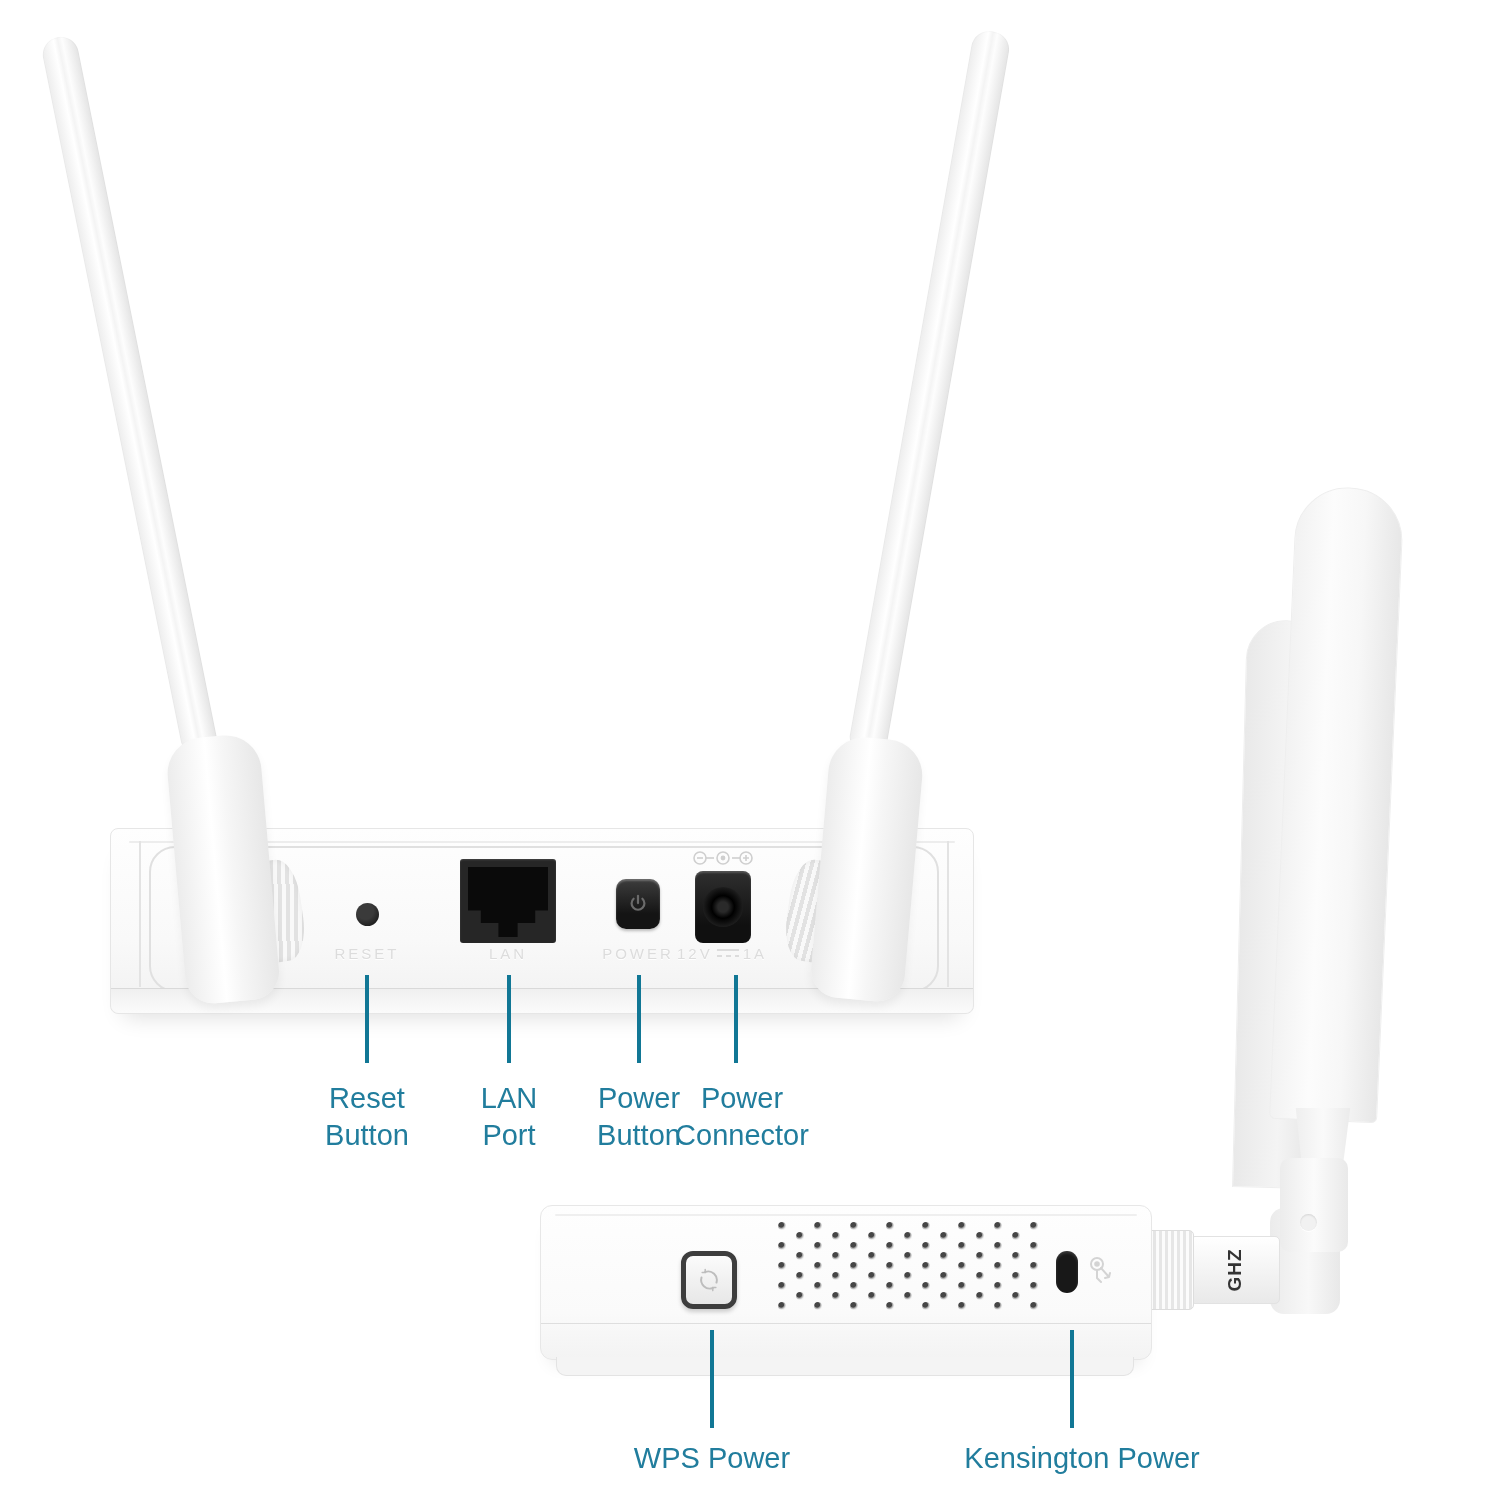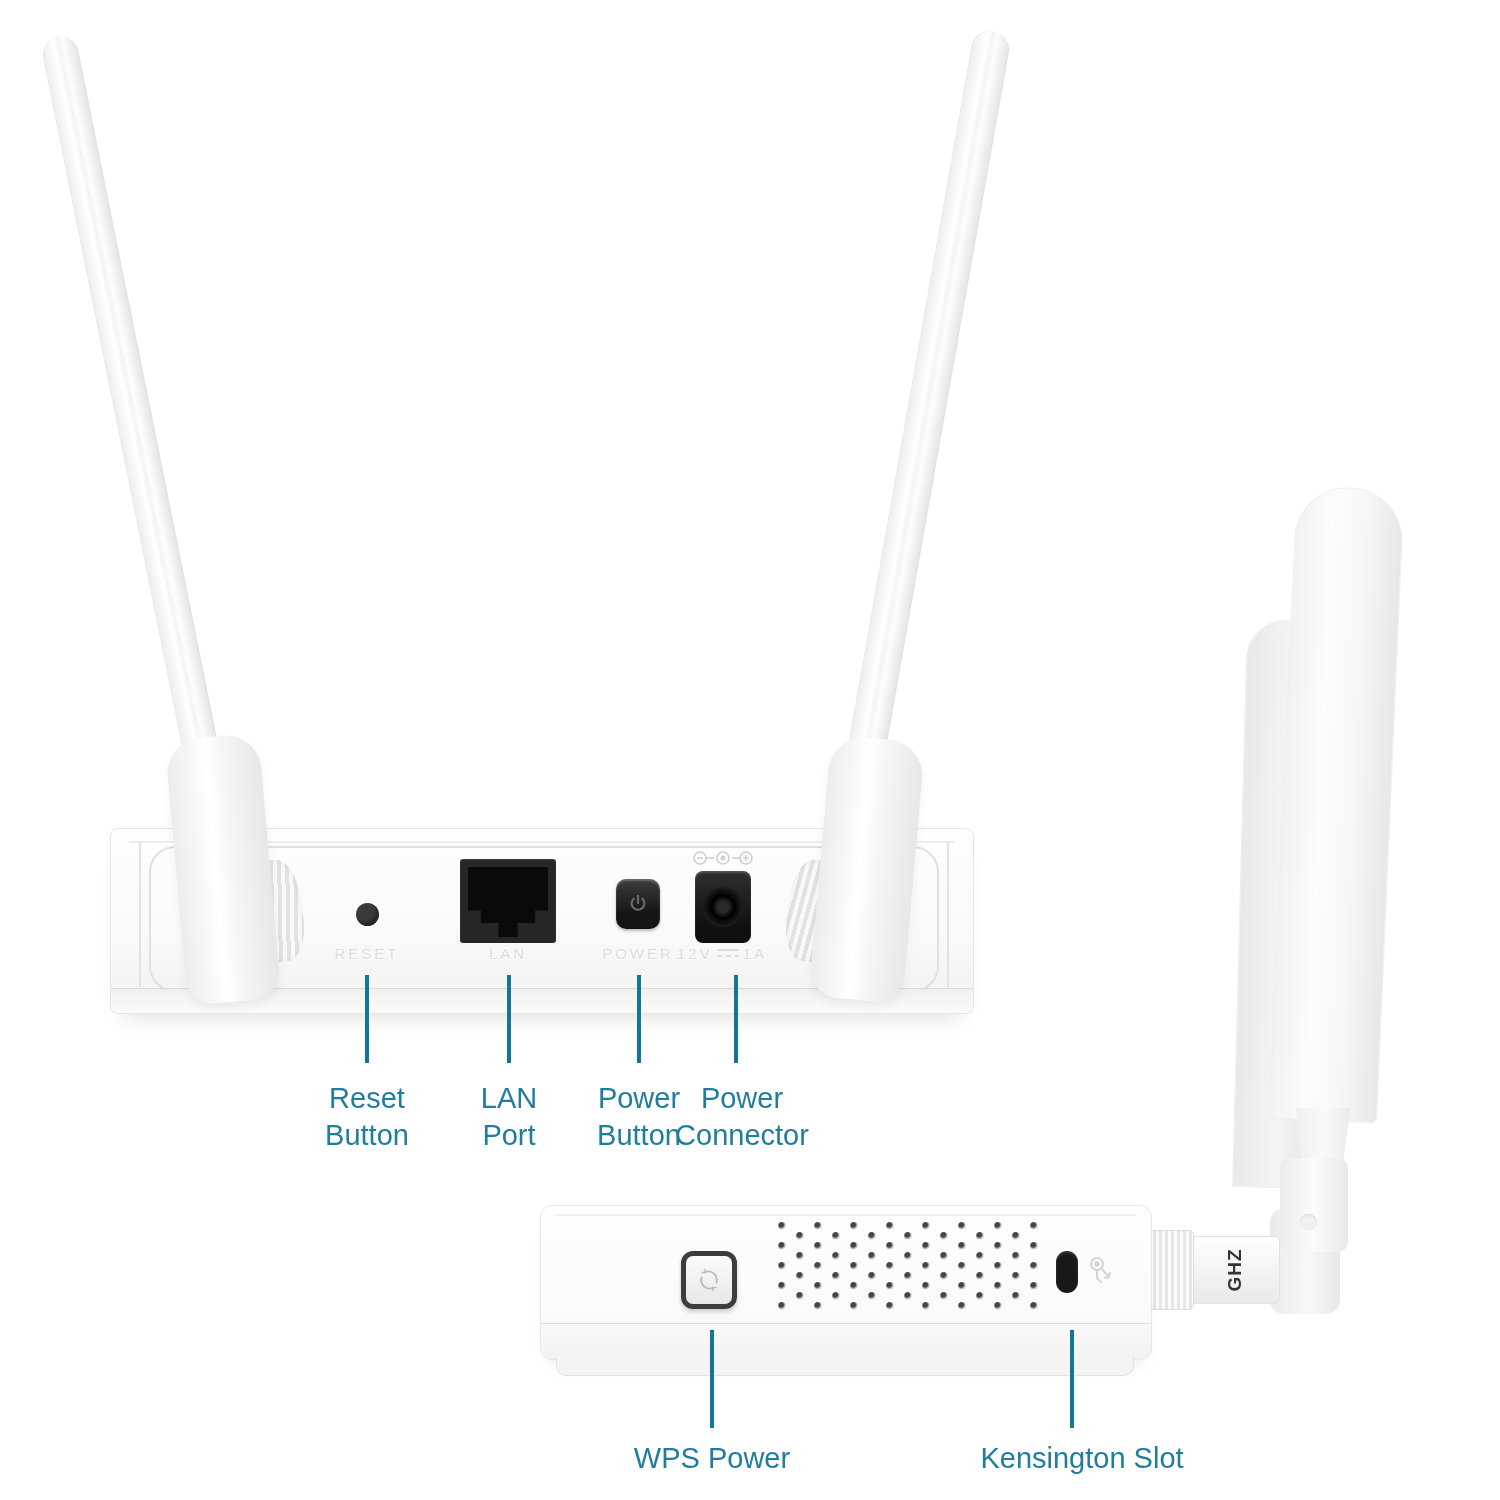--- a/index.html
+++ b/index.html
@@ -280,14 +280,14 @@
       <circle cx="11" cy="10" r="6"></circle>
       <circle cx="11" cy="10" r="1.8" fill="#d4d4d4"></circle>
       <path d="M15 14l8 9M23 23l-4 1M23 23l1-4M11 16v8l4 4" stroke-linecap="round"></path>
     </g>
   </svg>
 
   <div class="abs callout callout-bottom" style="left:710px;"></div>
   <div class="abs callout callout-bottom" style="left:1070px;"></div>
 
   <div class="abs lbl lbl-bottom" style="left:712px;top:1440px;">WPS Power</div>
-  <div class="abs lbl lbl-bottom" style="left:1082px;top:1440px;">Kensington Slot</div>
+  <div class="abs lbl lbl-bottom" style="left:1082px;top:1440px;">Kensington Power</div>
 </div>
 
 </body></html>

